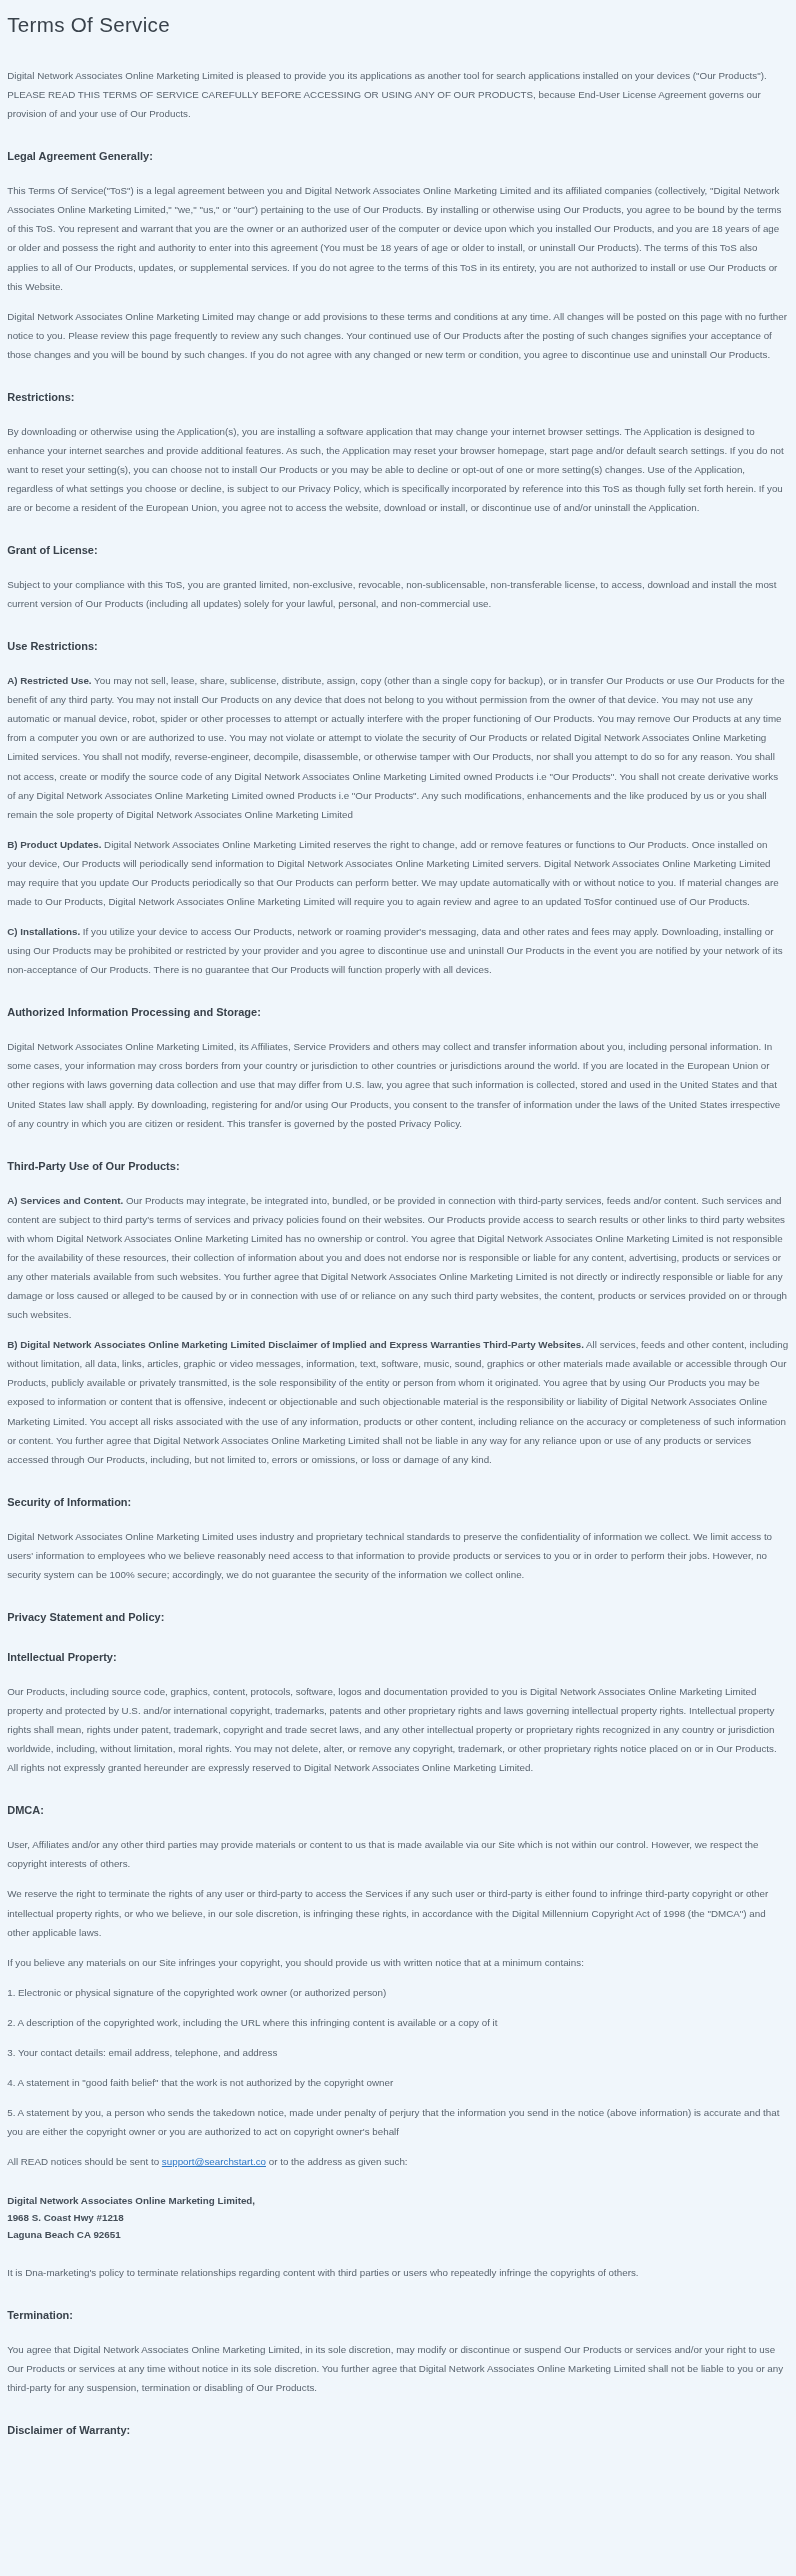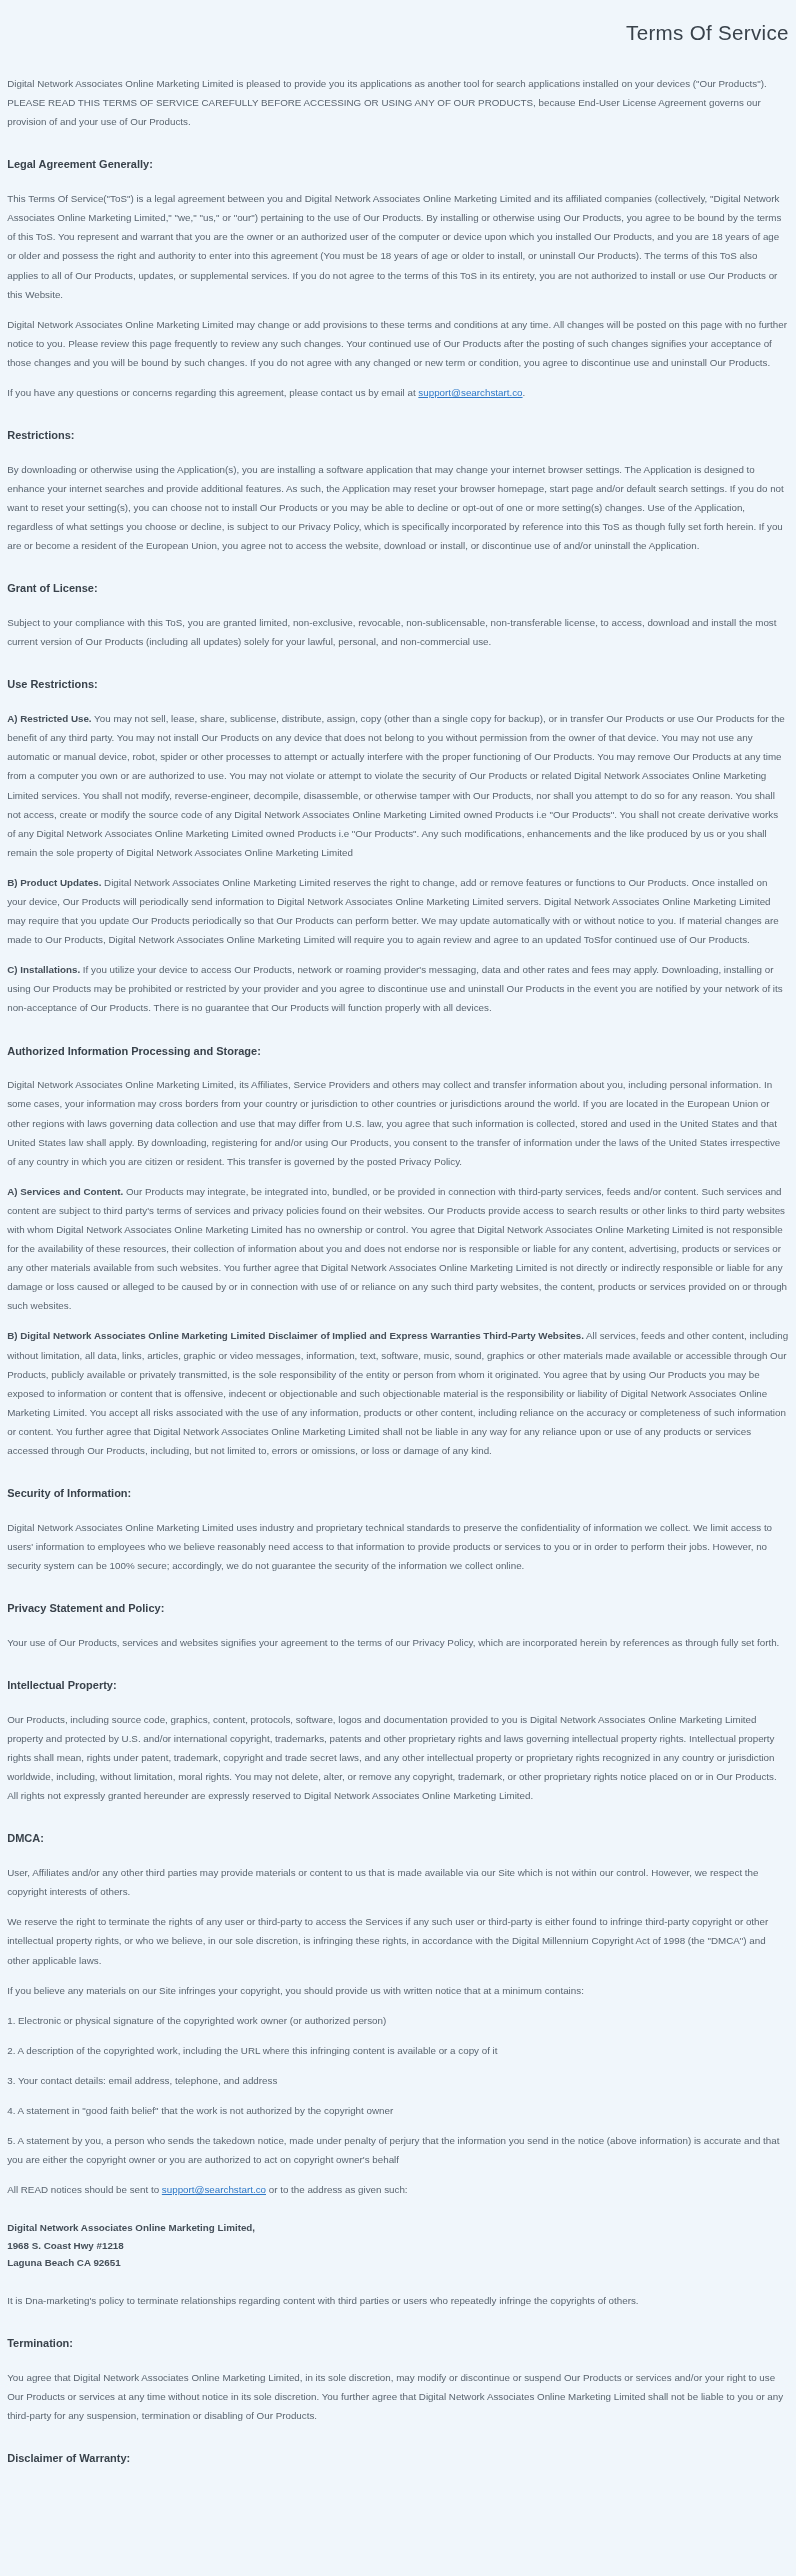--- a/index.html
+++ b/index.html
@@ -9,25 +9,25 @@
   }
   body {
     font-family: "Liberation Sans", "DejaVu Sans", sans-serif;
     color: #5a6570;
     width: 796px;
   }
   main.doc {
     padding: 4.1px 7.2px 20.6px 7.2px;
   }
   h1.doc-title {
-    text-align: right;
+    text-align: left;
     font-size: 20.6px;
     font-weight: 400;
     color: #39424b;
-    margin: 17px 0 29px 0;
+    margin: 9px 0 29px 0;
     letter-spacing: 0.3px;
   }
   h2.section-heading {
     font-size: 11px;
     font-weight: 700;
     color: #39424b;
     margin: 26px 0 17.5px 0;
     line-height: 1.3;
   }
   p.para {
@@ -55,37 +55,36 @@
 </head>
 <body>
 
 <main class="doc">
   <h1 class="doc-title">Terms Of Service</h1>
   <div>
       <p class="para"><span>Digital Network Associates Online Marketing Limited is pleased to provide you its applications as another tool for search applications installed on your devices ("Our Products"). PLEASE READ THIS TERMS OF SERVICE CAREFULLY BEFORE ACCESSING OR USING ANY OF OUR PRODUCTS, because End-User License Agreement governs our provision of and your use of Our Products.</span></p>
       <h2 class="section-heading">Legal Agreement Generally:</h2>
       <p class="para"><span>This Terms Of Service("ToS") is a legal agreement between you and Digital Network Associates Online Marketing Limited and its affiliated companies (collectively, "Digital Network Associates Online Marketing Limited," "we," "us," or "our") pertaining to the use of Our Products. By installing or otherwise using Our Products, you agree to be bound by the terms of this ToS. You represent and warrant that you are the owner or an authorized user of the computer or device upon which you installed Our Products, and you are 18 years of age or older and possess the right and authority to enter into this agreement (You must be 18 years of age or older to install, or uninstall Our Products). The terms of this ToS also applies to all of Our Products, updates, or supplemental services. If you do not agree to the terms of this ToS in its entirety, you are not authorized to install or use Our Products or this Website.</span></p>
       <p class="para"><span>Digital Network Associates Online Marketing Limited may change or add provisions to these terms and conditions at any time. All changes will be posted on this page with no further notice to you. Please review this page frequently to review any such changes. Your continued use of Our Products after the posting of such changes signifies your acceptance of those changes and you will be bound by such changes. If you do not agree with any changed or new term or condition, you agree to discontinue use and uninstall Our Products.</span></p>
-      <p class="para"><span>If you have any questions or concerns regarding this agreement, please contact us by email at </span><a href="#" class="email-link">support@searchstart.co</a><span>.</span></p>
       <h2 class="section-heading">Restrictions:</h2>
       <p class="para"><span>By downloading or otherwise using the Application(s), you are installing a software application that may change your internet browser settings. The Application is designed to enhance your internet searches and provide additional features. As such, the Application may reset your browser homepage, start page and/or default search settings. If you do not want to reset your setting(s), you can choose not to install Our Products or you may be able to decline or opt-out of one or more setting(s) changes. Use of the Application, regardless of what settings you choose or decline, is subject to our Privacy Policy, which is specifically incorporated by reference into this ToS as though fully set forth herein. If you are or become a resident of the European Union, you agree not to access the website, download or install, or discontinue use of and/or uninstall the Application.</span></p>
       <h2 class="section-heading">Grant of License:</h2>
       <p class="para"><span>Subject to your compliance with this ToS, you are granted limited, non-exclusive, revocable, non-sublicensable, non-transferable license, to access, download and install the most current version of Our Products (including all updates) solely for your lawful, personal, and non-commercial use.</span></p>
       <h2 class="section-heading">Use Restrictions:</h2>
       <p class="para"><strong>A) Restricted Use.</strong><span> You may not sell, lease, share, sublicense, distribute, assign, copy (other than a single copy for backup), or in transfer Our Products or use Our Products for the benefit of any third party. You may not install Our Products on any device that does not belong to you without permission from the owner of that device. You may not use any automatic or manual device, robot, spider or other processes to attempt or actually interfere with the proper functioning of Our Products. You may remove Our Products at any time from a computer you own or are authorized to use. You may not violate or attempt to violate the security of Our Products or related Digital Network Associates Online Marketing Limited services. You shall not modify, reverse-engineer, decompile, disassemble, or otherwise tamper with Our Products, nor shall you attempt to do so for any reason. You shall not access, create or modify the source code of any Digital Network Associates Online Marketing Limited owned Products i.e "Our Products". You shall not create derivative works of any Digital Network Associates Online Marketing Limited owned Products i.e "Our Products". Any such modifications, enhancements and the like produced by us or you shall remain the sole property of Digital Network Associates Online Marketing Limited</span></p>
       <p class="para"><strong>B) Product Updates.</strong><span> Digital Network Associates Online Marketing Limited reserves the right to change, add or remove features or functions to Our Products. Once installed on your device, Our Products will periodically send information to Digital Network Associates Online Marketing Limited servers. Digital Network Associates Online Marketing Limited may require that you update Our Products periodically so that Our Products can perform better. We may update automatically with or without notice to you. If material changes are made to Our Products, Digital Network Associates Online Marketing Limited will require you to again review and agree to an updated ToSfor continued use of Our Products.</span></p>
       <p class="para"><strong>C) Installations.</strong><span> If you utilize your device to access Our Products, network or roaming provider's messaging, data and other rates and fees may apply. Downloading, installing or using Our Products may be prohibited or restricted by your provider and you agree to discontinue use and uninstall Our Products in the event you are notified by your network of its non-acceptance of Our Products. There is no guarantee that Our Products will function properly with all devices.</span></p>
       <h2 class="section-heading">Authorized Information Processing and Storage:</h2>
       <p class="para"><span>Digital Network Associates Online Marketing Limited, its Affiliates, Service Providers and others may collect and transfer information about you, including personal information. In some cases, your information may cross borders from your country or jurisdiction to other countries or jurisdictions around the world. If you are located in the European Union or other regions with laws governing data collection and use that may differ from U.S. law, you agree that such information is collected, stored and used in the United States and that United States law shall apply. By downloading, registering for and/or using Our Products, you consent to the transfer of information under the laws of the United States irrespective of any country in which you are citizen or resident. This transfer is governed by the posted Privacy Policy.</span></p>
+      <h2 class="section-heading">Third-Party Use of Our Products:</h2>
       <p class="para"><strong>A) Services and Content.</strong><span> Our Products may integrate, be integrated into, bundled, or be provided in connection with third-party services, feeds and/or content. Such services and content are subject to third party's terms of services and privacy policies found on their websites. Our Products provide access to search results or other links to third party websites with whom Digital Network Associates Online Marketing Limited has no ownership or control. You agree that Digital Network Associates Online Marketing Limited is not responsible for the availability of these resources, their collection of information about you and does not endorse nor is responsible or liable for any content, advertising, products or services or any other materials available from such websites. You further agree that Digital Network Associates Online Marketing Limited is not directly or indirectly responsible or liable for any damage or loss caused or alleged to be caused by or in connection with use of or reliance on any such third party websites, the content, products or services provided on or through such websites.</span></p>
       <p class="para"><strong>B) Digital Network Associates Online Marketing Limited Disclaimer of Implied and Express Warranties Third-Party Websites.</strong><span> All services, feeds and other content, including without limitation, all data, links, articles, graphic or video messages, information, text, software, music, sound, graphics or other materials made available or accessible through Our Products, publicly available or privately transmitted, is the sole responsibility of the entity or person from whom it originated. You agree that by using Our Products you may be exposed to information or content that is offensive, indecent or objectionable and such objectionable material is the responsibility or liability of Digital Network Associates Online Marketing Limited. You accept all risks associated with the use of any information, products or other content, including reliance on the accuracy or completeness of such information or content. You further agree that Digital Network Associates Online Marketing Limited shall not be liable in any way for any reliance upon or use of any products or services accessed through Our Products, including, but not limited to, errors or omissions, or loss or damage of any kind.</span></p>
       <h2 class="section-heading">Security of Information:</h2>
       <p class="para"><span>Digital Network Associates Online Marketing Limited uses industry and proprietary technical standards to preserve the confidentiality of information we collect. We limit access to users' information to employees who we believe reasonably need access to that information to provide products or services to you or in order to perform their jobs. However, no security system can be 100% secure; accordingly, we do not guarantee the security of the information we collect online.</span></p>
       <h2 class="section-heading">Privacy Statement and Policy:</h2>
-      <p class="para"><span>Your use of Our Products, services and websites signifies your agreement to the terms of our Privacy Policy, which are incorporated herein by references as through fully set forth.</span></p>
       <h2 class="section-heading">Intellectual Property:</h2>
       <p class="para"><span>Our Products, including source code, graphics, content, protocols, software, logos and documentation provided to you is Digital Network Associates Online Marketing Limited property and protected by U.S. and/or international copyright, trademarks, patents and other proprietary rights and laws governing intellectual property rights. Intellectual property rights shall mean, rights under patent, trademark, copyright and trade secret laws, and any other intellectual property or proprietary rights recognized in any country or jurisdiction worldwide, including, without limitation, moral rights. You may not delete, alter, or remove any copyright, trademark, or other proprietary rights notice placed on or in Our Products. All rights not expressly granted hereunder are expressly reserved to Digital Network Associates Online Marketing Limited.</span></p>
       <h2 class="section-heading">DMCA:</h2>
       <p class="para"><span>User, Affiliates and/or any other third parties may provide materials or content to us that is made available via our Site which is not within our control. However, we respect the copyright interests of others.</span></p>
       <p class="para"><span>We reserve the right to terminate the rights of any user or third-party to access the Services if any such user or third-party is either found to infringe third-party copyright or other intellectual property rights, or who we believe, in our sole discretion, is infringing these rights, in accordance with the Digital Millennium Copyright Act of 1998 (the "DMCA") and other applicable laws.</span></p>
       <p class="para"><span>If you believe any materials on our Site infringes your copyright, you should provide us with written notice that at a minimum contains:</span></p>
       <p class="para"><span>1. Electronic or physical signature of the copyrighted work owner (or authorized person)</span></p>
       <p class="para"><span>2. A description of the copyrighted work, including the URL where this infringing content is available or a copy of it</span></p>
       <p class="para"><span>3. Your contact details: email address, telephone, and address</span></p>
       <p class="para"><span>4. A statement in "good faith belief" that the work is not authorized by the copyright owner</span></p>

